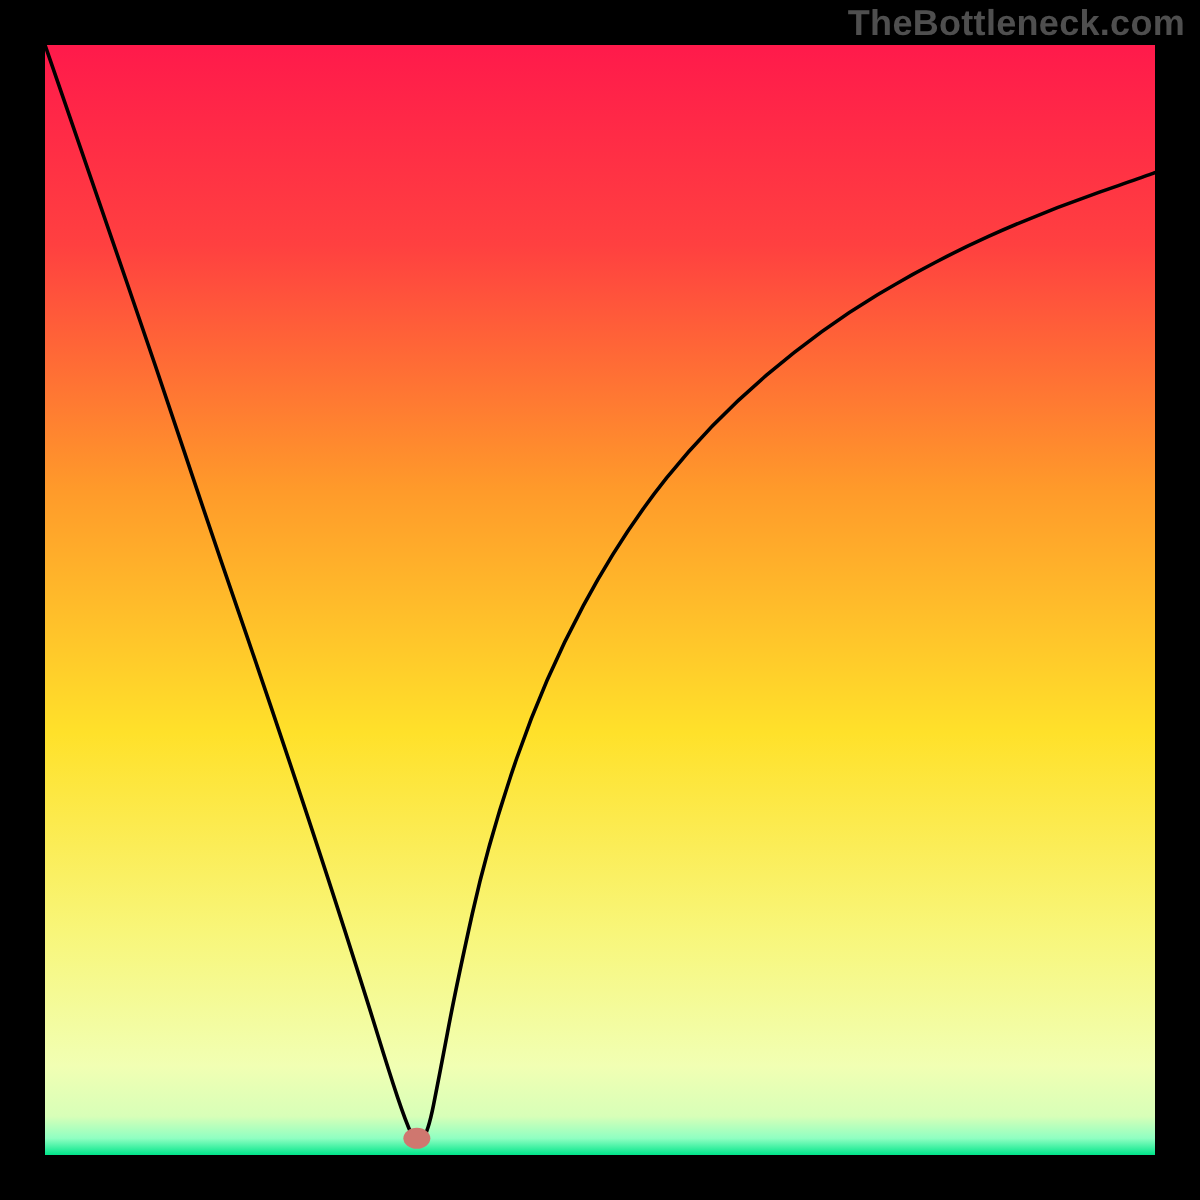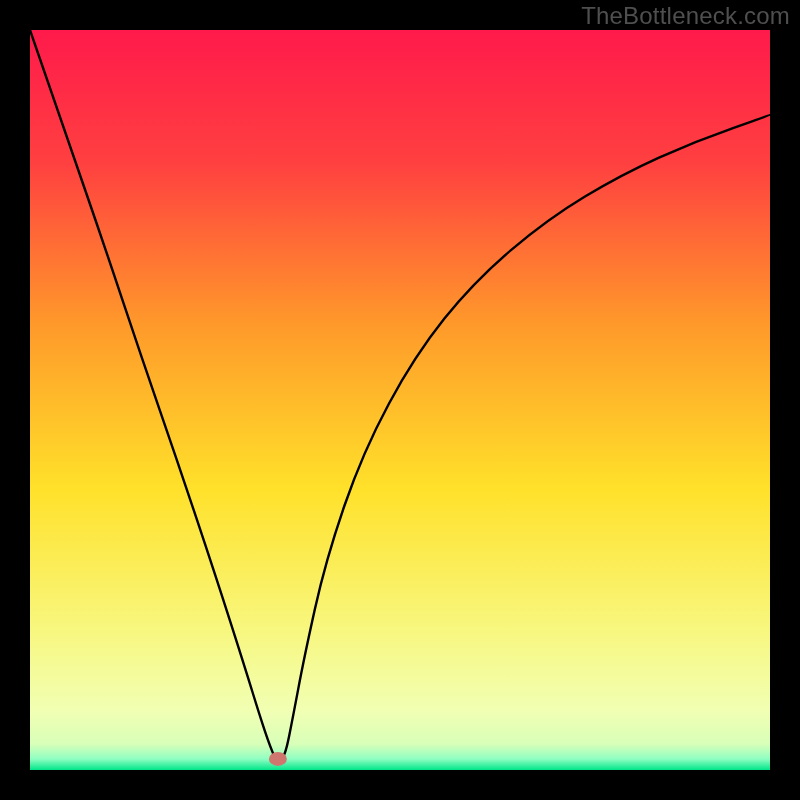--- a/index.html
+++ b/index.html
@@ -16,21 +16,21 @@
     width: 800px;
     height: 800px;
     background: #000;
   }
   .watermark {
     position: absolute;
     top: 2px;
     right: 10px;
     color: #4f4f4f;
     font-size: 24px;
-    font-weight: 400;
+    font-weight: 700;
     letter-spacing: 0.2px;
     user-select: none;
   }
   .plot {
     position: absolute;
     left: 30px;
     top: 30px;
     width: 740px;
     height: 740px;
     

